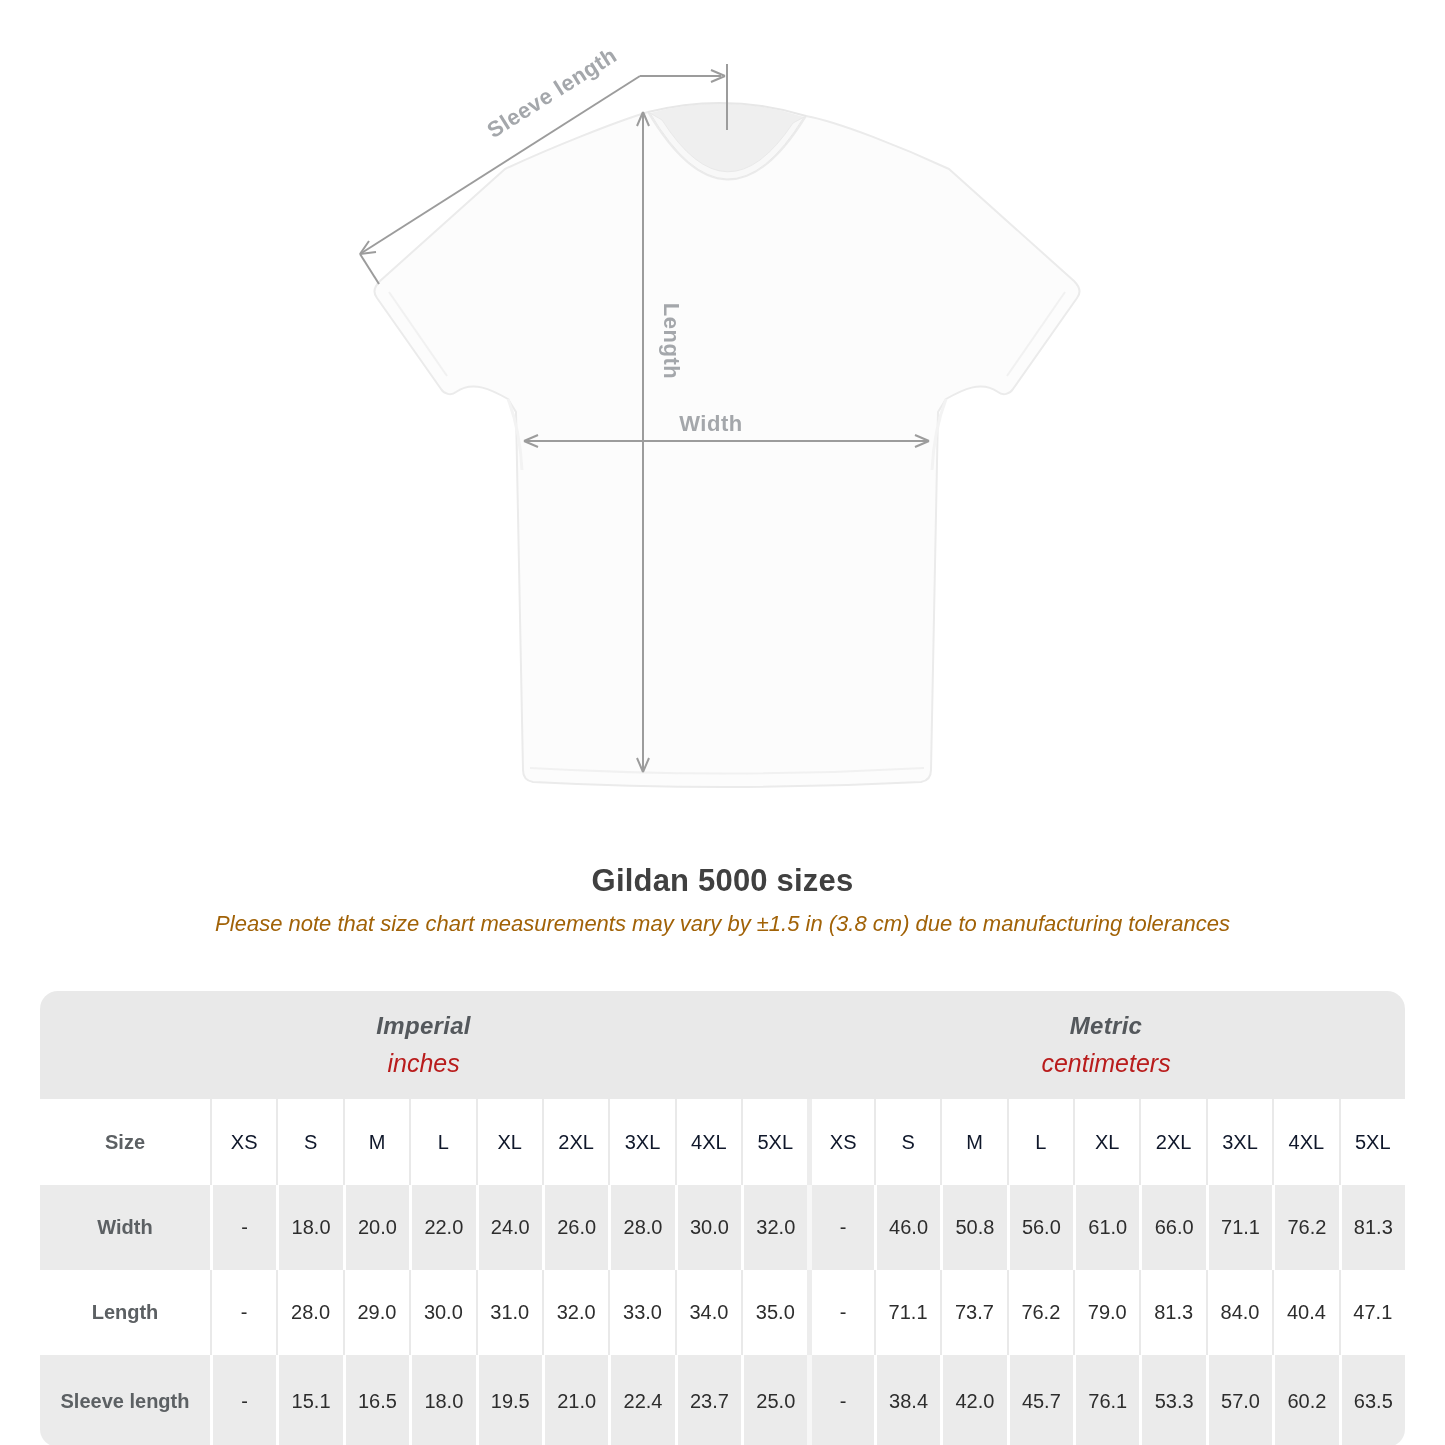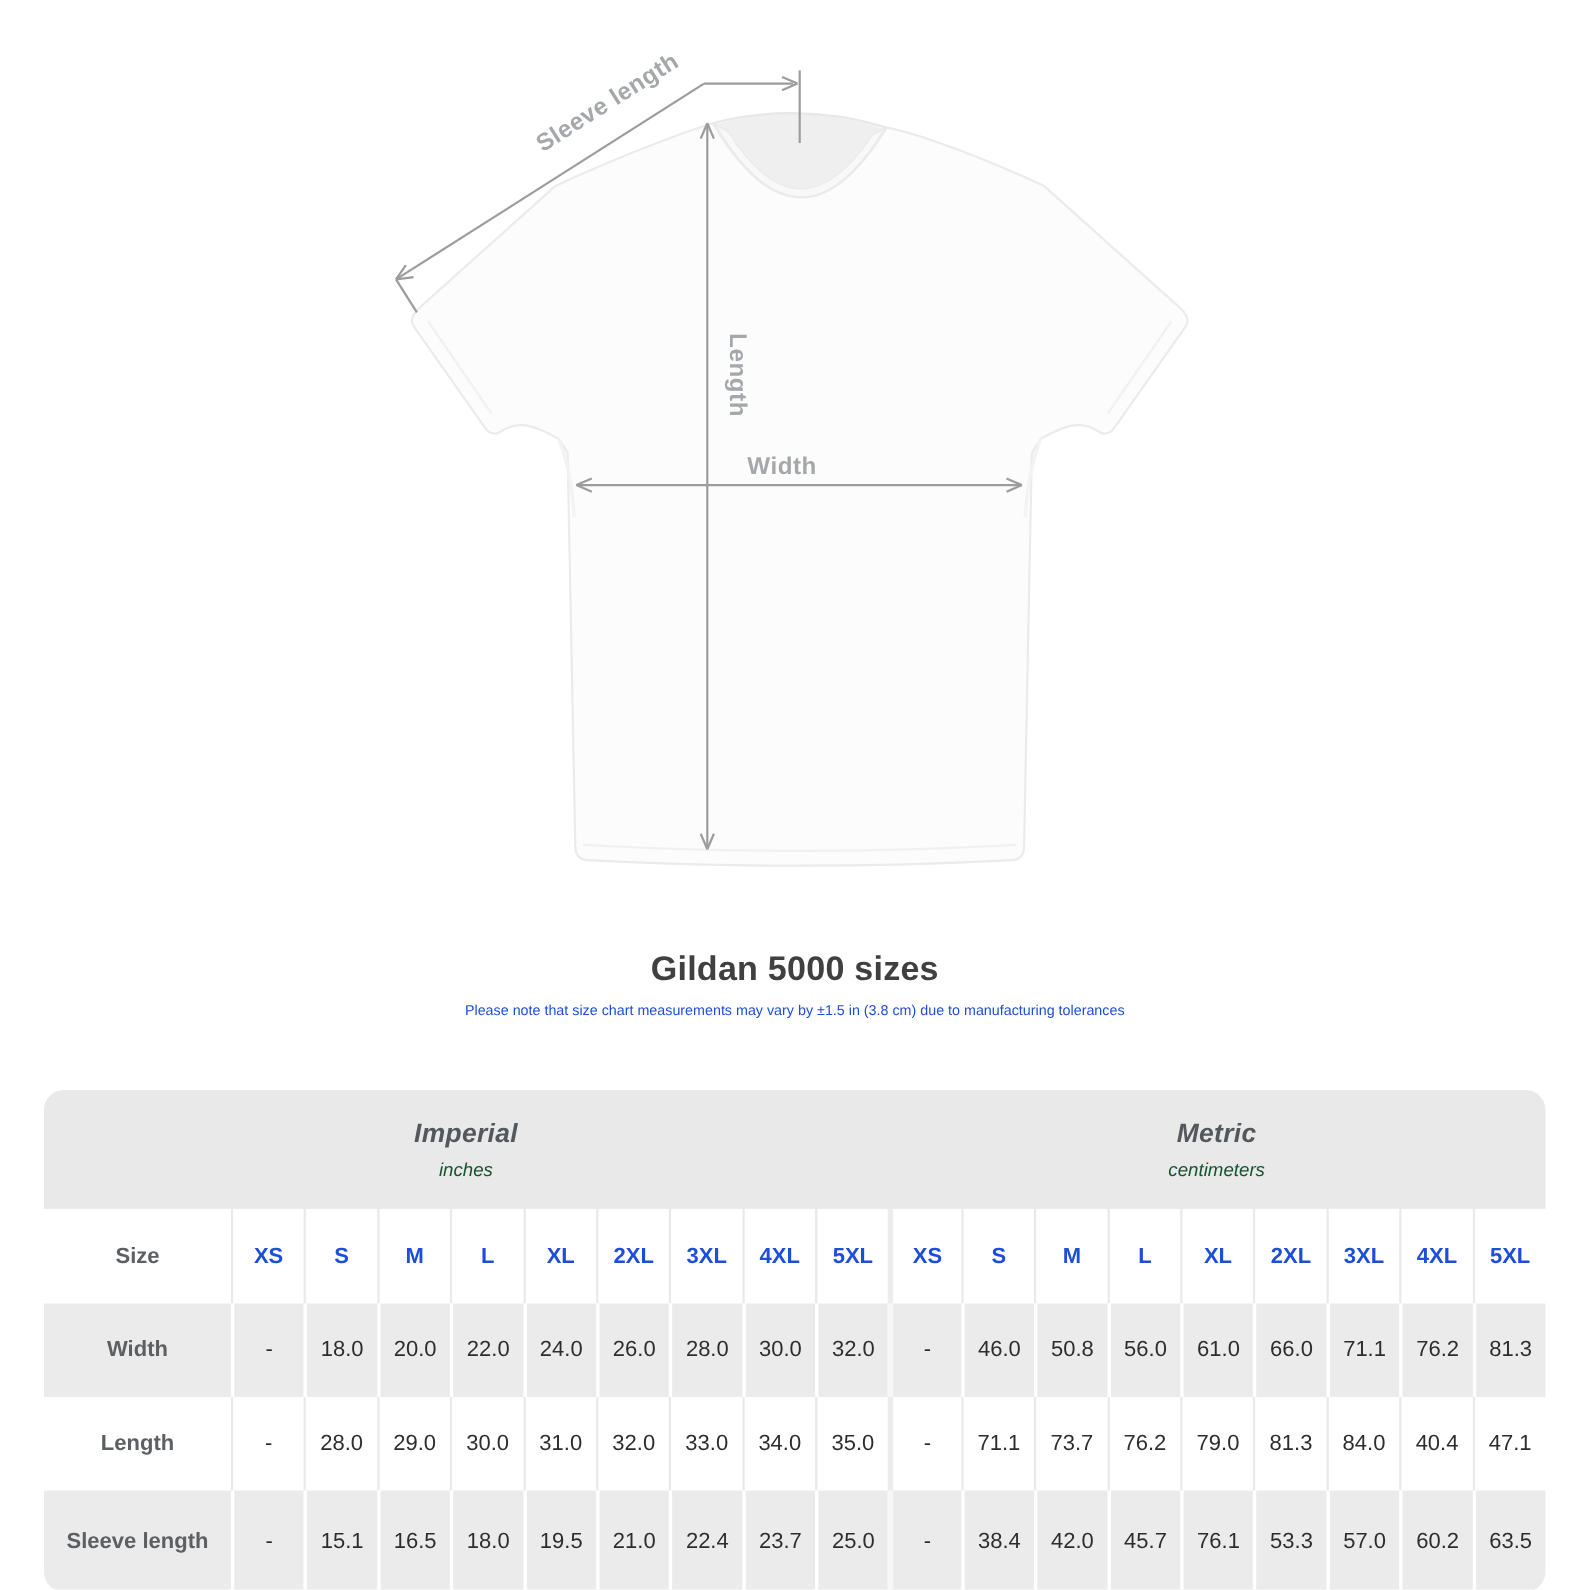--- a/index.html
+++ b/index.html
@@ -7,43 +7,43 @@
     width:1445px;height:1445px;position:relative;overflow:hidden;
     background:#ffffff;
     font-family:"Liberation Sans","DejaVu Sans",sans-serif;
   }
   
   .diagram{position:absolute;top:0;left:0;}
   .dim-label{font-weight:bold;font-size:22px;fill:#a4a7ab;letter-spacing:0.5px;}
   
   .title-block{position:absolute;top:851px;left:0;width:1445px;text-align:center;}
   .page-title{margin:12px;font-size:31px;font-weight:bold;color:#404040;letter-spacing:0.2px;}
-  .page-subtitle{margin:11px 0 0 0;font-size:13px;color:#1d4ed8;}
+  .page-subtitle{margin:11px 0 0 0;font-size:22px;font-style:italic;color:#a16207;}
   
   .size-table{
     position:absolute;left:40px;top:955px;width:1365px;
     display:grid;
     grid-template-columns:170px repeat(18,1fr);
     grid-template-rows:108px 86px 85px 85px 92px;
     font-size:20px;
     margin-top:36px;
   }
   .band{grid-column:1 / -1;background:#e9e9e9;border-radius:18px 18px 0 0;display:flex;}
   .ug{display:flex;flex-direction:column;align-items:center;justify-content:center;row-gap:9px;}
   .ug-imperial{width:56.2%;}
   .ug-metric{width:43.8%;}
   .uname{font-weight:bold;font-style:italic;font-size:24px;color:#54585c;letter-spacing:0.3px;}
-  .uunit{font-style:italic;font-size:17px;color:#14532d;}
+  .uunit{font-style:italic;font-size:25px;color:#b91c1c;}
   .c{display:flex;align-items:center;justify-content:center;min-width:0;}
   .w{background:#ffffff;border-left:2px solid #e9e9e9;}
   .g{background:#ebebeb;border-left:3px solid #ffffff;}
   .w.mb{border-left-width:5px;border-left-color:#ededed;}
   .g.mb{border-left-width:5px;border-left-color:#f7f7f7;}
   .first{border-left:none !important;}
-  .hdr{font-weight:bold;color:#1d4ed8;text-align:right;}
+  .hdr{font-weight:normal;color:#0f172a;text-align:right;}
   .lbl{font-weight:bold;color:#5c6063;}
   .val{color:#2d2d2d;}
   .bl{border-radius:0 0 0 18px;}
   .br{border-radius:0 0 18px 0;}
 </style>
 </head>
 <body>
 
 <svg class="diagram" width="1445" height="845" viewBox="0 0 1445 845" aria-hidden="true">
 

